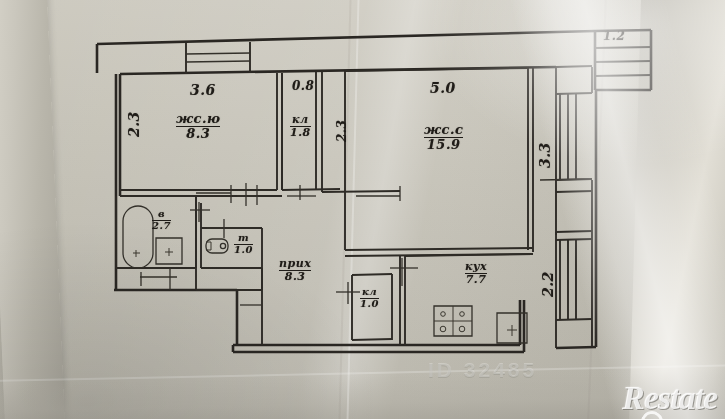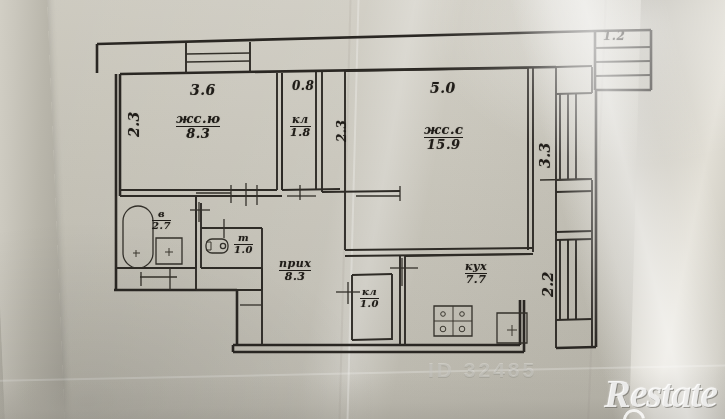--- a/index.html
+++ b/index.html
@@ -69,21 +69,21 @@
   .rm{font-size:13px;text-align:center;line-height:1.02;}
   .rm .n{display:block;border-top:1.6px solid #1f1c18;padding-top:0px;}
   .rm .t{display:block;padding-bottom:1px;}
   .rm.sm{font-size:11px;}
   .rm.xs{font-size:10px;}
 
   
   .wm{
     position:absolute;right:8px;bottom:2px;
     font-family:"Liberation Serif",serif;
-    font-style:italic;font-weight:700;font-size:40px;
+    font-style:italic;font-weight:700;font-size:34px;
     color:rgba(255,255,255,.80);
     text-shadow:1px 1px 0 rgba(90,88,80,.55), 0 0 2px rgba(255,255,255,.6);
     letter-spacing:-1px;
   }
   .wm .mark{position:relative;display:inline-block;}
   .wm .arc{
     position:absolute;left:19px;top:2px;width:16px;height:16px;
     border:3px solid rgba(255,255,255,.8);border-radius:50%;
     border-right-color:transparent;border-bottom-color:transparent;
     transform:rotate(35deg);

